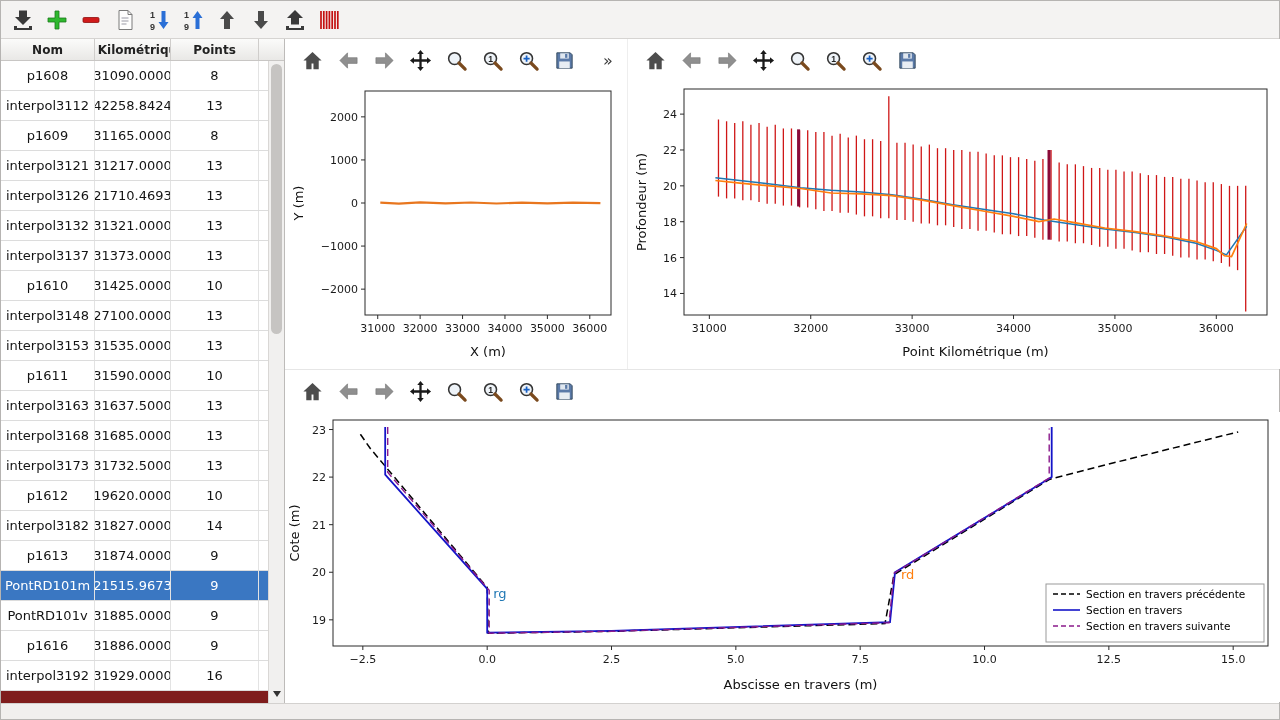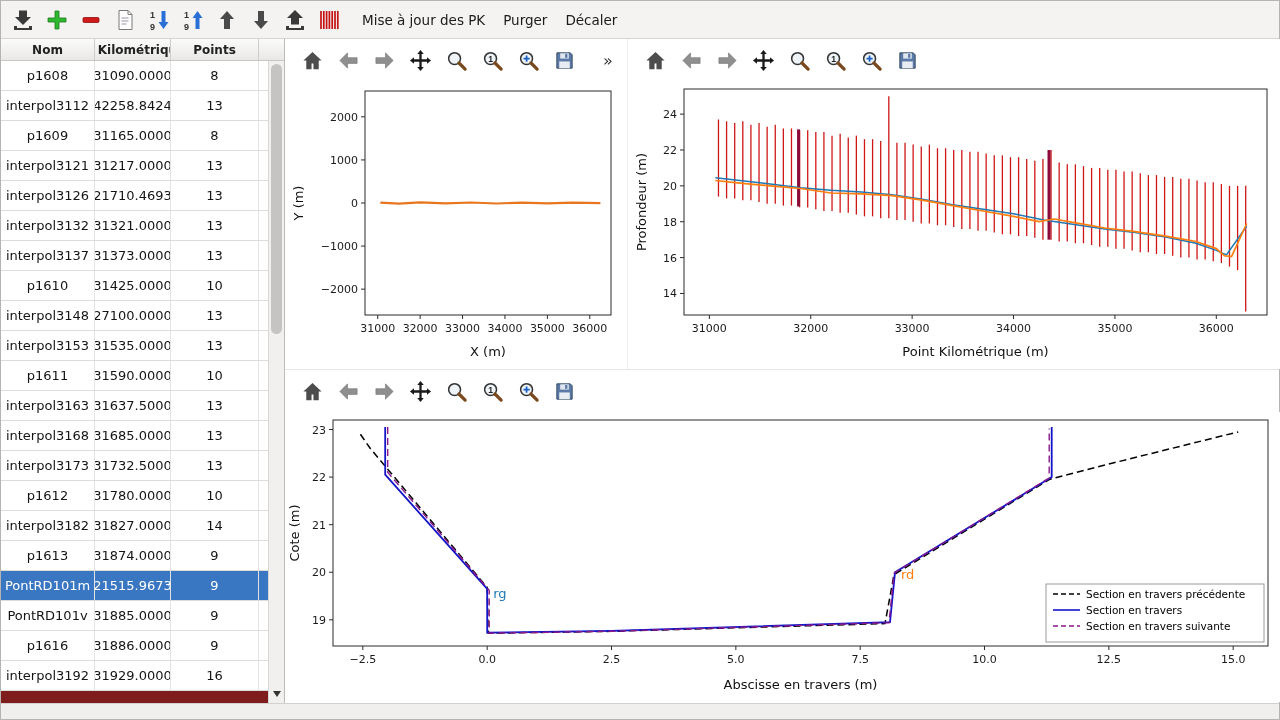--- a/index.html
+++ b/index.html
@@ -122,25 +122,20 @@
           </span>
         </button>
         <button class="tb-btn">
           <span>
             <svg viewBox="0 0 24 24">
               <path d="M4 3v18M6.8 3v18M9.6 3v18M12.4 3v18M15.2 3v18M18 3v18M20.8 3v18" stroke="#c41111" stroke-width="1.7" fill="none"></path>
             </svg>
           </span>
         </button>
       </div>
-    <div class="menu-items" id="menu-items">
-        <div class="menu-item">Mise à jour des PK</div>
-        <div class="menu-item">Purger</div>
-        <div class="menu-item">Décaler</div>
-      </div>
   </div>
 
   <div class="main">
     <div class="left-panel">
       <div class="thead">
         <div class="th c-nom">Nom</div>
         <div class="th c-pk">t Kilométriqu</div>
         <div class="th c-points">Points</div>
         <div class="th th-spacer"></div>
       </div>
@@ -210,21 +205,21 @@
             <div class="tcell c-pk">31685.0000</div>
             <div class="tcell c-points">13</div>
           </div>
           <div class="trow">
             <div class="tcell c-nom">interpol3173</div>
             <div class="tcell c-pk">31732.5000</div>
             <div class="tcell c-points">13</div>
           </div>
           <div class="trow">
             <div class="tcell c-nom">p1612</div>
-            <div class="tcell c-pk">31780.0000</div>
+            <div class="tcell c-pk">19620.0000</div>
             <div class="tcell c-points">10</div>
           </div>
           <div class="trow">
             <div class="tcell c-nom">interpol3182</div>
             <div class="tcell c-pk">31827.0000</div>
             <div class="tcell c-points">14</div>
           </div>
           <div class="trow">
             <div class="tcell c-nom">p1613</div>
             <div class="tcell c-pk">31874.0000</div>

